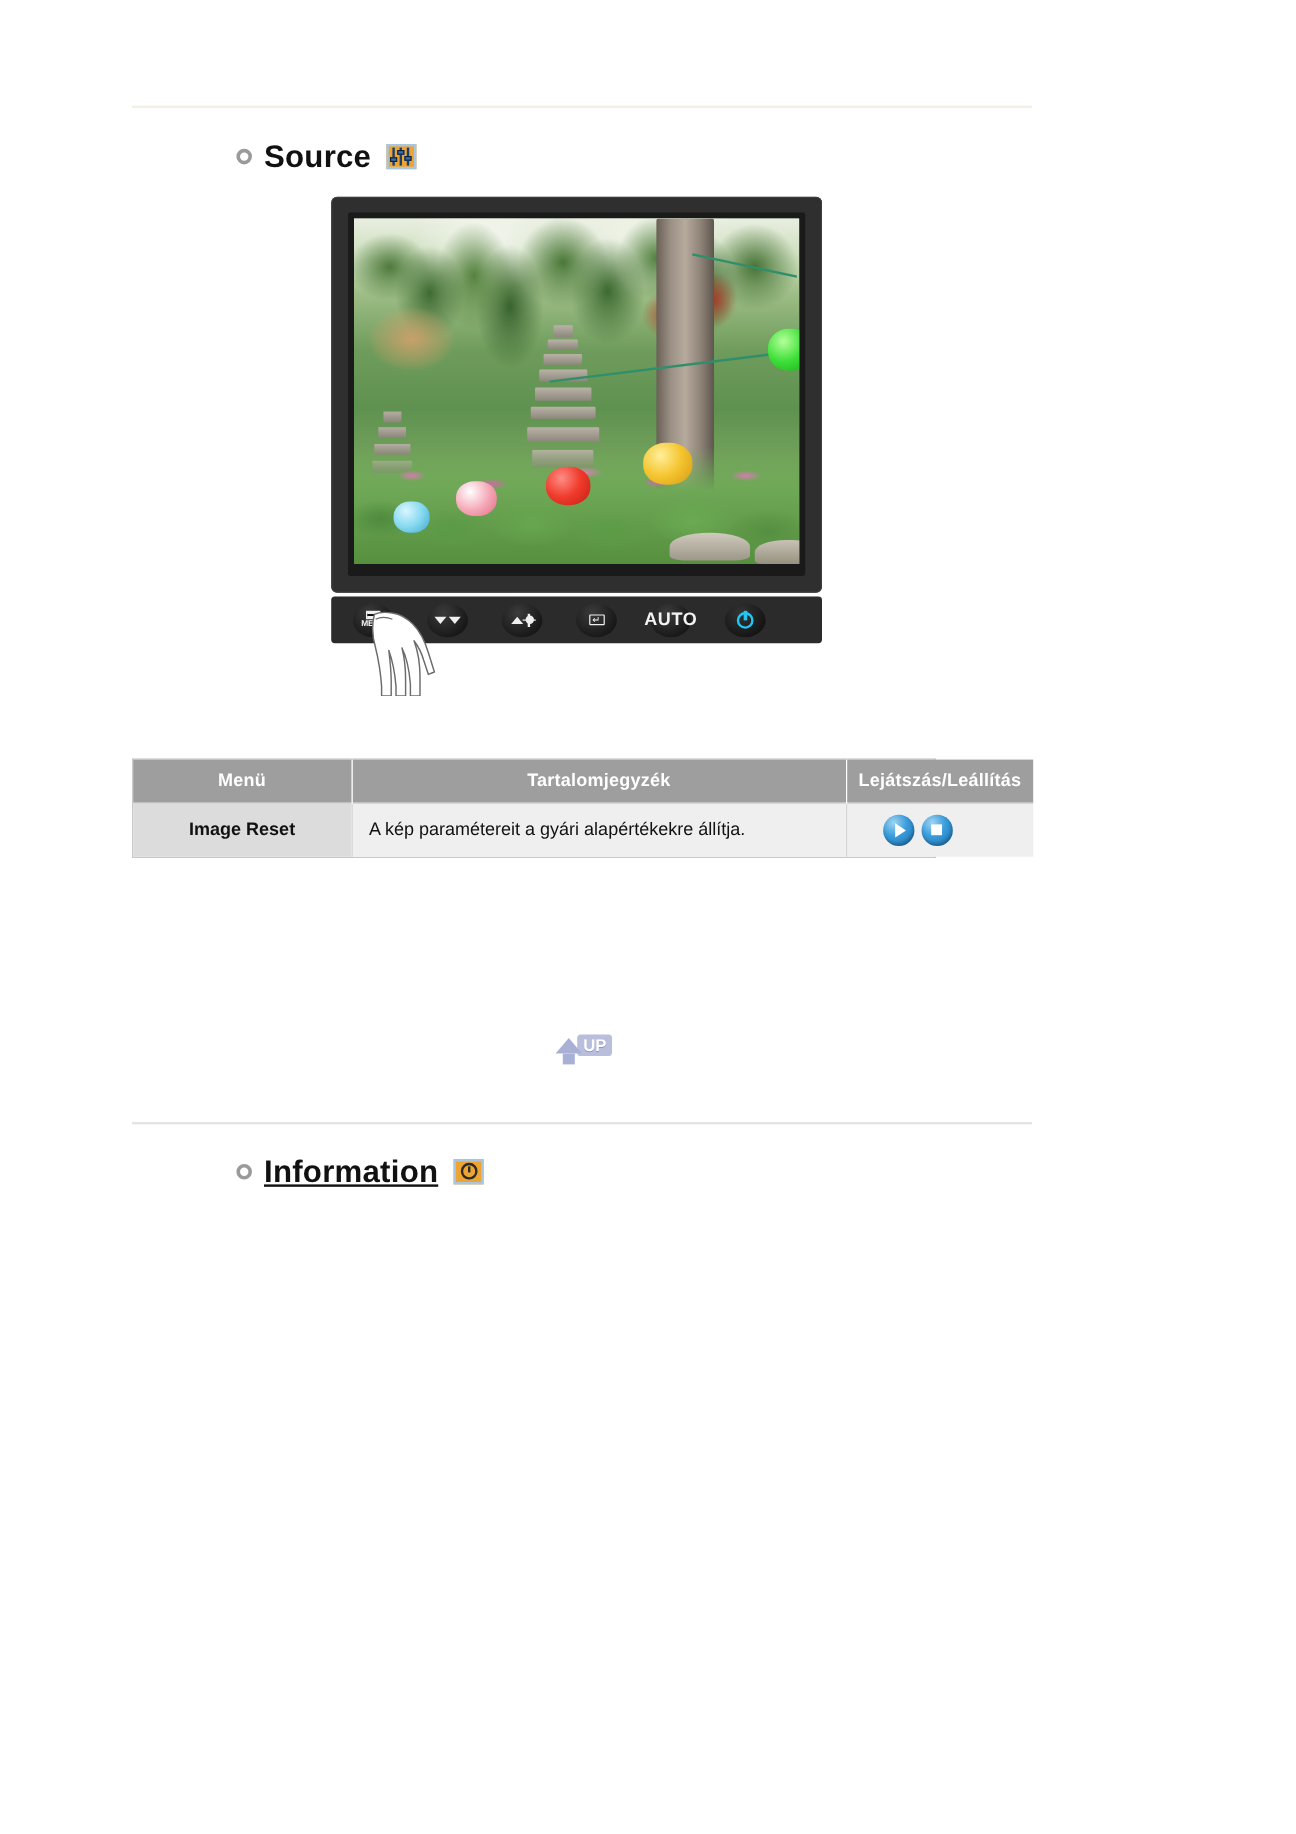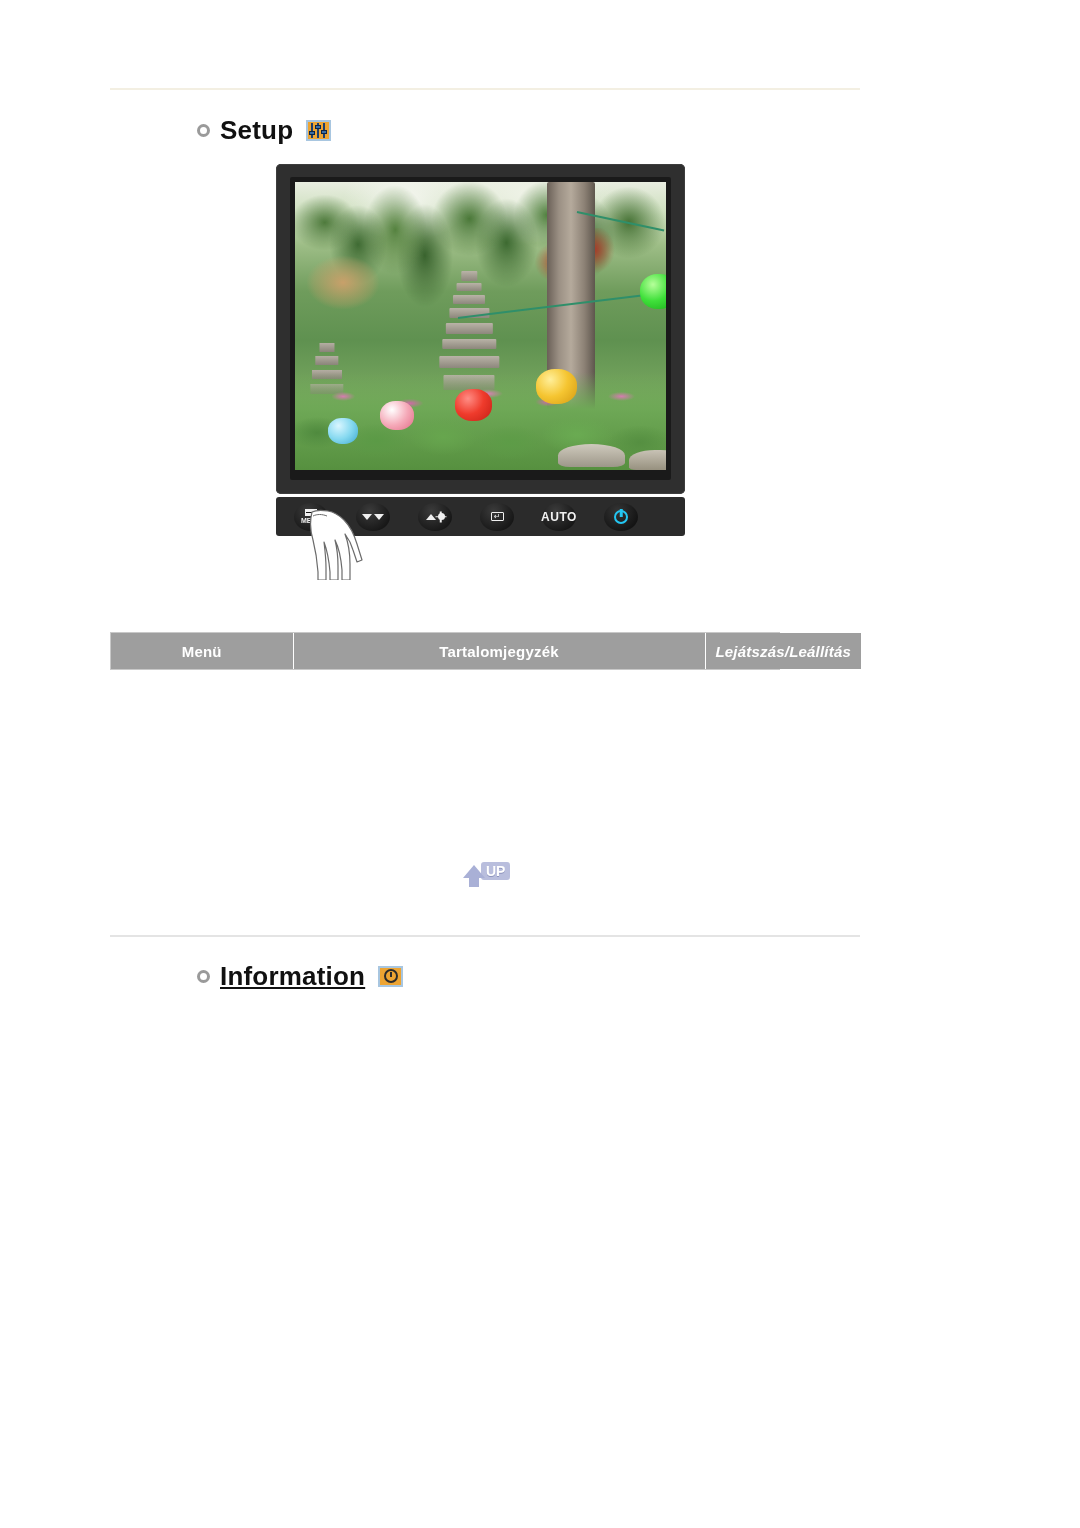--- a/index.html
+++ b/index.html
@@ -226,21 +226,21 @@
     position: absolute; left: 18px; top: 0; height: 39px;
     display: flex; align-items: center; gap: 28px;
   }
   .btn {
     width: 34px; height: 28px; border-radius: 50%;
     background: radial-gradient(circle at 40% 28%, #3b3b3b 0%, #171717 75%);
     display: flex; flex-direction: column; align-items: center; justify-content: center;
     color: #f2f2f2; position: relative;
   }
   .btn-label { font-size: 7px; font-weight: bold; letter-spacing: -0.2px; line-height: 1; }
-  .btn-auto .btn-label { font-size: 12px; letter-spacing: 0.5px; }
+  .btn-auto .btn-label { font-size: 15px; letter-spacing: 0.5px; }
   .glyph-menu {
     width: 12px; height: 7px; border: 1.5px solid #f0f0f0; margin-bottom: 1px;
     background: linear-gradient(180deg,#f0f0f0 0 2px,#111 2px 3px,#f0f0f0 3px 5px);
   }
   .glyph-row { display: flex; align-items: center; gap: 2px; }
   .tri-down {
     width: 0; height: 0; border-left: 5px solid transparent; border-right: 5px solid transparent;
     border-top: 6px solid #f0f0f0;
   }
   .tri-up {
@@ -280,21 +280,21 @@
   .tablewrap {
     position: absolute; left: 110px; top: 632px; width: 670px;
     border: 1px solid #c8c8c8; background: #ffffff;
   }
   table { border-collapse: collapse; width: 100%; table-layout: fixed; }
   thead th {
     background: #9e9e9e; color: #ffffff; font-size: 15px; font-weight: bold;
     height: 36px; text-align: center; border-right: 1px solid #ffffff;
     letter-spacing: 0.2px;
   }
-  thead th:last-child { border-right: none; font-style: italic; }
+  thead th:last-child { border-right: none; }
   .col-menu { width: 182px; }
   .col-content { width: 412px; }
   .col-play { width: 156px; }
 
   tbody td {
     border-top: 1px solid #d6d6d6; border-right: 1px solid #d6d6d6;
     vertical-align: middle; font-size: 15px; color: #111111;
   }
   tbody td:last-child { border-right: none; }
   td.menu-cell {
@@ -347,21 +347,21 @@
 </style>
 </head>
 <body>
 
 <div class="page">
 
   <div class="rule rule-top"></div>
 
   <div class="heading heading-setup">
     <span class="bullet"></span>
-    <span class="heading-text">Setup</span>
+    <span class="heading-text">Source</span>
     <span class="hicon">
       <span class="sliders">
         <i></i>
           <i></i>
           <i></i>
           <b></b>
           <b></b>
           <b></b>
       </span>
     </span>
@@ -459,20 +459,30 @@
           <col class="col-play">
       </colgroup>
       <thead>
         <tr>
           <th>Menü</th>
           <th>Tartalomjegyzék</th>
           <th>Lejátszás/Leállítás</th>
         </tr>
       </thead>
       <tbody>
+        <tr class="alt">
+          <td class="menu-cell">Image Reset</td>
+          <td class="content-cell"><span>A kép paramétereit a gyári alapértékekre állítja.</span><span class="bold-inline"></span><span></span></td>
+          <td class="play-cell">
+            <div class="pbtns">
+              <span class="pbtn pbtn-play"></span>
+              <span class="pbtn pbtn-stop"></span>
+            </div>
+          </td>
+        </tr>
       </tbody>
     </table>
   </div>
 
   <div class="upbtn">
     <span class="up-arrow"></span>
     <span class="up-text">UP</span>
   </div>
 
   <div class="rule rule-mid"></div>

